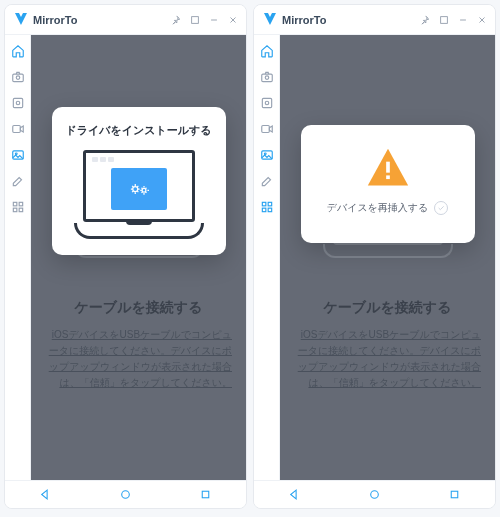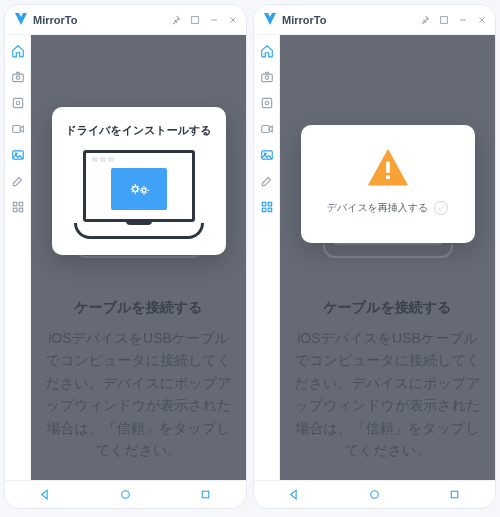--- a/index.html
+++ b/index.html
@@ -9,21 +9,21 @@
     font-family: -apple-system, "Segoe UI", Arial, sans-serif;
     display: flex;
     gap: 6px;
     padding: 4px;
     overflow: hidden;
   }
   .app-window {
     width: 244px; height: 505px;
     background: #ffffff;
     border: 1px solid #e6e9ee;
-    border-radius: 16px;
+    border-radius: 8px;
     display: flex;
     flex-direction: column;
     position: relative;
     overflow: hidden;
   }
   .titlebar {
     height: 30px;
     display: flex;
     align-items: center;
     padding: 0 8px;
@@ -71,21 +71,21 @@
     display:flex; align-items:center; justify-content:center;
     background: transparent;
   }
   .gl-base { width:130px; height:14px; border:2px solid #aeb5c1; border-top:none; border-radius:0 0 12px 12px; margin: -1px auto 0;}
   .gl-gear { color:#aeb5c1; }
   .gl-warn { width:28px; height:28px; background:#f6a235; border-radius:5px; display:flex; align-items:center; justify-content:center; color:#fff; font-weight:700; transform: rotate(0); }
   .section-title {
     margin-top: 24px; font-size: 14px; color:#454d59; font-weight:600;
   }
   .section-desc {
-    margin-top: 10px; font-size: 14px; line-height:1.6; color:#5b6472; text-align:center; padding: 0 14px;
+    margin-top: 10px; font-size: 10px; line-height:1.6; color:#5b6472; text-align:right; padding: 0 14px; text-decoration: underline;
   }
 
   .overlay {
     position:absolute; inset:0; background: rgba(40,44,52,0.35);
     display:flex; align-items:flex-start; justify-content:center;
     z-index: 2;
   }
   .card {
     margin-top: 72px;
     width: 174px;

